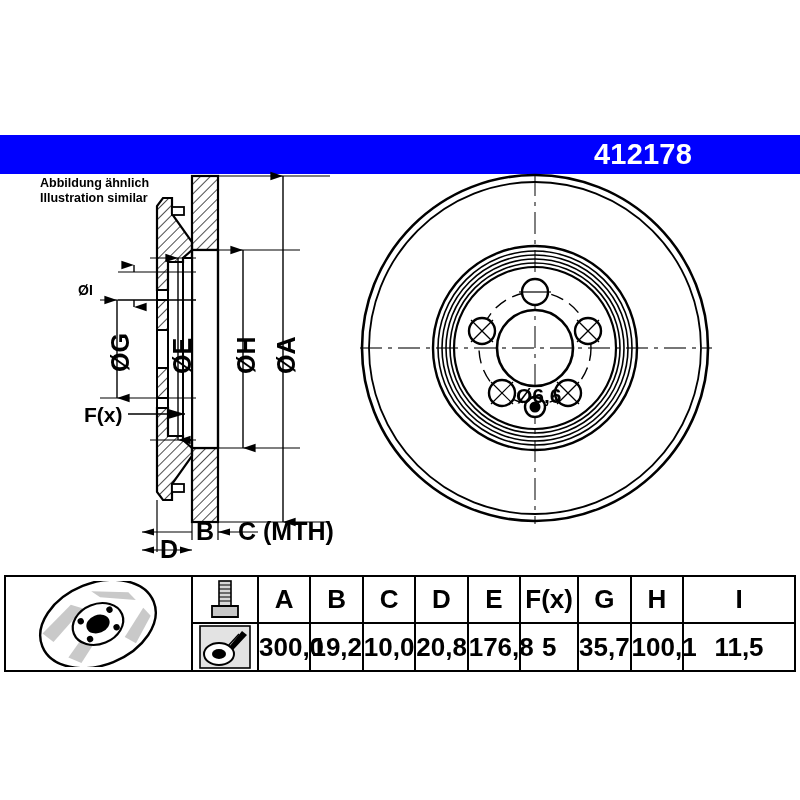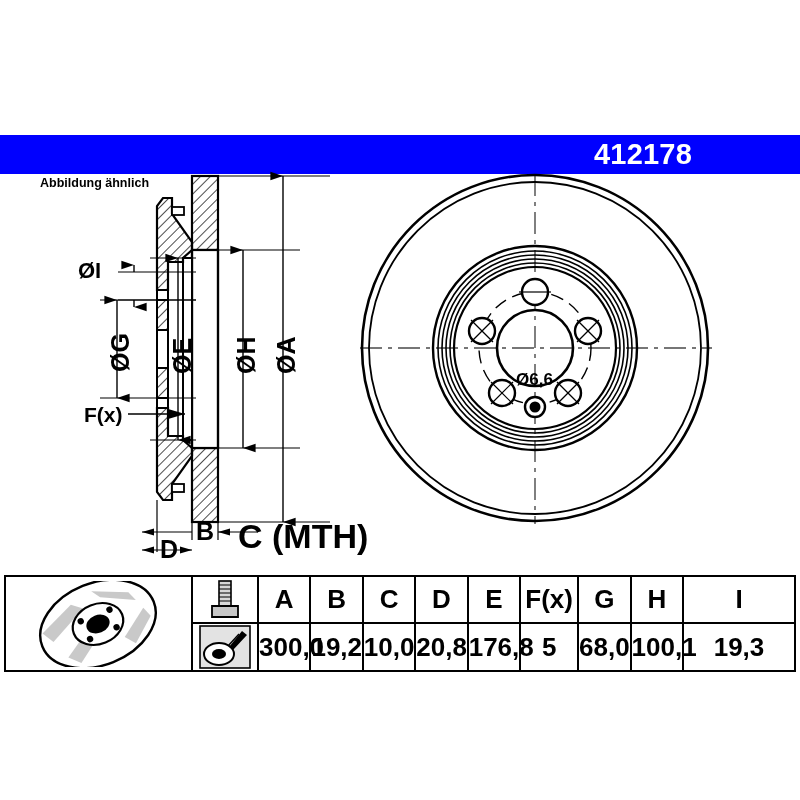--- a/index.html
+++ b/index.html
@@ -125,20 +125,21 @@
 </head>
 <body>
 
 <div id="page">
 
   <div id="header-bar"></div>
   <div id="header-ref-number">412178</div>
 
   <div id="note-block">
     <div>Abbildung ähnlich</div>
+    <div>Illustration similar</div>
   </div>
 
   <svg id="drawing" viewBox="0 0 800 800">
 
     <defs>
       <pattern id="hatch" width="7" height="7" patternTransform="rotate(45)" patternUnits="userSpaceOnUse">
         <line x1="0" y1="0" x2="0" y2="7" stroke="#000000" stroke-width="1.4"></line>
       </pattern>
       <marker id="arrHeadDown" markerWidth="8" markerHeight="9" refX="4" refY="9" orient="auto">
         <polygon points="4,9 1,0 7,0" fill="#000000"></polygon>
@@ -286,39 +287,39 @@
         </g>
       </g>
 
       <g>
         <circle cx="535" cy="407" r="10" fill="#ffffff" stroke="#000000" stroke-width="2.4"></circle>
         <circle cx="535" cy="407" r="5.5" fill="#000000"></circle>
       </g>
     </g>
   </svg>
 
-  <div class="dimlabel" style="left:78px; top:260px; font-size:22px;">ØI</div>
+  <div class="dimlabel" style="left:78px; top:283px; font-size:14px;">ØI</div>
 
   <div class="dimlabel vert" style="left:108px; top:372px; font-size:25px;">ØG</div>
 
   <div class="dimlabel vert" style="left:170px; top:374px; font-size:25px;">ØE</div>
 
   <div class="dimlabel vert" style="left:234px; top:374px; font-size:25px;">ØH</div>
 
   <div class="dimlabel vert" style="left:274px; top:374px; font-size:25px;">ØA</div>
 
   <div class="dimlabel" style="left:84px; top:404px; font-size:21px;">F(x)</div>
 
   <div class="dimlabel" style="left:196px; top:519px; font-size:25px;">B</div>
 
-  <div class="dimlabel" style="left:238px; top:519px; font-size:34px;">C (MTH)</div>
+  <div class="dimlabel" style="left:238px; top:519px; font-size:25px;">C (MTH)</div>
 
   <div class="dimlabel" style="left:160px; top:537px; font-size:25px;">D</div>
 
-  <div class="dimlabel" style="left:516px; top:371px; font-size:17px;">Ø6,6</div>
+  <div class="dimlabel" style="left:516px; top:385px; font-size:21px;">Ø6,6</div>
 
   <table id="spec-table">
     <tbody>
         <tr class="head-row">
       <td class="icon-cell" rowspan="2" style="width:185px;">
         <svg class="icon-svg" width="175" height="86" viewBox="0 0 175 86">
           <g transform="translate(87,43)">
             <ellipse cx="0" cy="0" rx="60" ry="41" fill="#ffffff" stroke="#000000" stroke-width="2.4" transform="rotate(-22)"></ellipse>
             <g transform="rotate(-22)">
               <path d="M-55,-12 L-18,-28 L-8,-20 L-48,0 Z" fill="#c9c9c9"></path>
@@ -367,20 +368,20 @@
           <path d="M30,22 L43,6 L48,10 L34,25 Z" fill="#000000"></path>
           <line x1="29" y1="21" x2="40" y2="9" stroke="#000000" stroke-width="1.4"></line>
         </svg>
       </td>
       <td>300,0</td>
       <td>19,2</td>
       <td>10,0</td>
       <td>20,8</td>
       <td>176,8</td>
       <td>5</td>
-      <td>68,0</td>
+      <td>35,7</td>
       <td>100,1</td>
-      <td>19,3</td>
+      <td>11,5</td>
     </tr>
   </tbody>
     </table>
 
 </div>
 
 </body></html>

